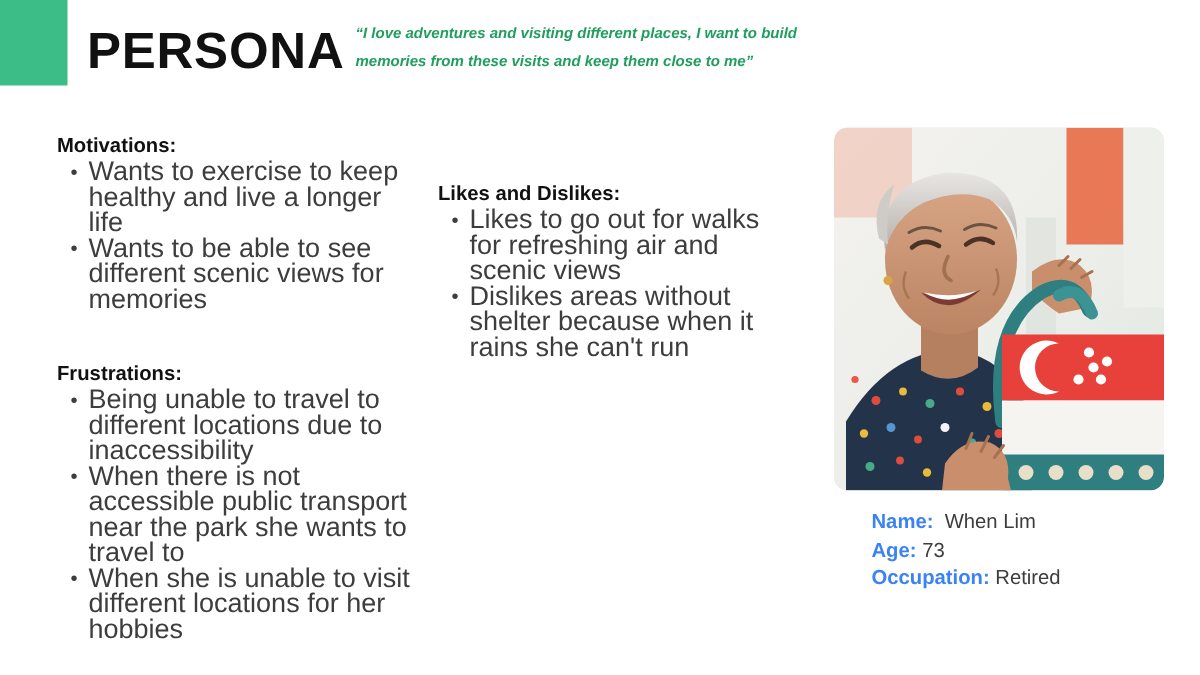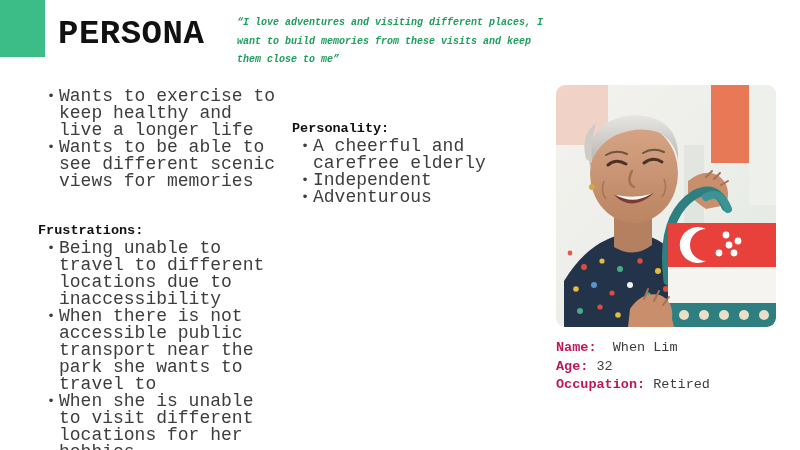--- a/index.html
+++ b/index.html
@@ -11,21 +11,20 @@
     height: 450px;
     background: #ffffff;
     font-family: "Liberation Sans", sans-serif;
     overflow: hidden;
   }
   .slide {
     position: relative;
     width: 800px;
     height: 316px;
     background: #ffffff;
-    font-family: Liberation Mono, monospace;
   }
 
   
   .accent-block {
     position: absolute;
     left: 0;
     top: 0;
     width: 45px;
     height: 57px;
     background: #3cbd87;
@@ -112,66 +111,67 @@
     width: 232px;
   }
   .detail-line {
     font-size: 13.5px;
     color: #3d3d3d;
     line-height: 18.5px;
     white-space: pre-wrap;
   }
   .detail-label {
     font-weight: bold;
-    color: #be185d;
+    color: #3b82f6;
+    margin-left: 25px;
   }
 </style>
 </head>
 <body>
 
 <div class="slide">
 
   <div class="accent-block"></div>
 
   <div class="slide-title">PERSONA</div>
 
   <div class="quote">“I love adventures and visiting different places, I want to build memories from these visits and keep them close to me”</div>
 
   <div class="col col-left">
 
     <div class="section">
+      <div class="section-heading">Motivations:</div>
       <ul class="bullets">
         <li>Wants to exercise to keep healthy and live a longer life</li>
         <li>Wants to be able to see different scenic views for memories</li>
       </ul>
     </div>
 
     <div class="section">
       <div class="section-heading">Frustrations:</div>
       <ul class="bullets">
         <li>Being unable to travel to different locations due to inaccessibility</li>
         <li>When there is not accessible public transport near the park she wants to travel to</li>
         <li>When she is unable to visit different locations for her hobbies</li>
       </ul>
     </div>
 
   </div>
 
   <div class="col col-mid">
 
+
+
     <div class="section">
-      <div class="section-heading">Personality:</div>
+      <div class="section-heading">Likes and Dislikes:</div>
       <ul class="bullets">
-        <li>A cheerful and carefree elderly</li>
-        <li>Independent</li>
-        <li>Adventurous</li>
+        <li>Likes to go out for walks for refreshing air and scenic views</li>
+        <li>Dislikes areas without shelter because when it rains she can't run</li>
       </ul>
     </div>
-
-
 
   </div>
 
   <div class="photo">
     <svg viewBox="0 0 220 242" preserveAspectRatio="xMidYMid slice">
       <defs>
         <linearGradient id="bgGrad" x1="0" y1="0" x2="1" y2="1">
           <stop offset="0%" stop-color="#f4f2ee"></stop>
           <stop offset="55%" stop-color="#eceee9"></stop>
           <stop offset="100%" stop-color="#dfe7e0"></stop>
@@ -269,17 +269,17 @@
         </g>
 
         <path d="M74 224 Q86 206 104 210 Q118 216 116 234 L118 242 L72 242 Z" fill="#c98e6c"></path>
         <path d="M88 214 L92 204 M98 216 L103 206 M107 220 L113 212" stroke="#a87150" stroke-width="2" fill="none" stroke-linecap="round"></path>
       </g>
     </svg>
   </div>
 
   <div class="details">
     <div class="detail-line"><span class="detail-label">Name:</span><span>  When Lim</span></div>
-    <div class="detail-line"><span class="detail-label">Age:</span><span> 32</span></div>
+    <div class="detail-line"><span class="detail-label">Age:</span><span> 73</span></div>
     <div class="detail-line"><span class="detail-label">Occupation:</span><span> Retired</span></div>
   </div>
 
 </div>
 
 </body></html>

